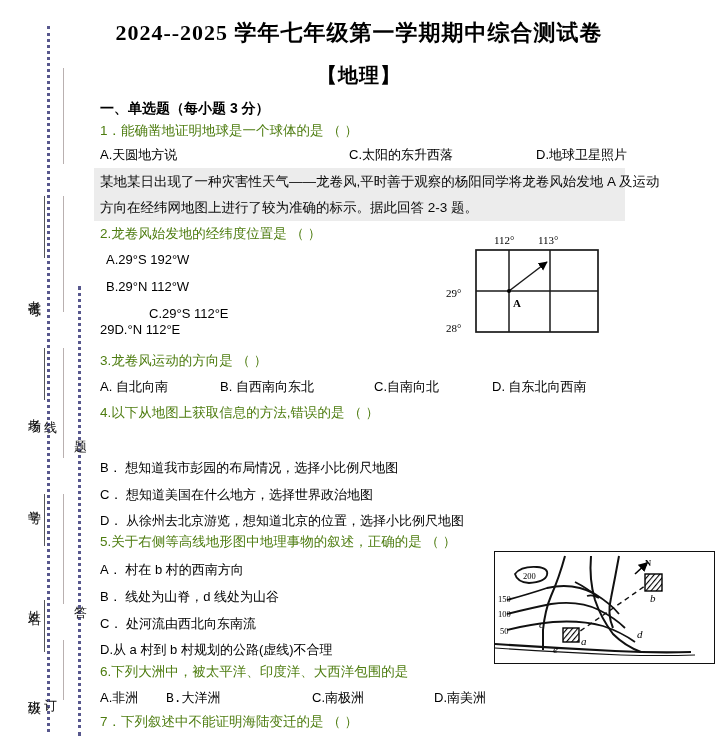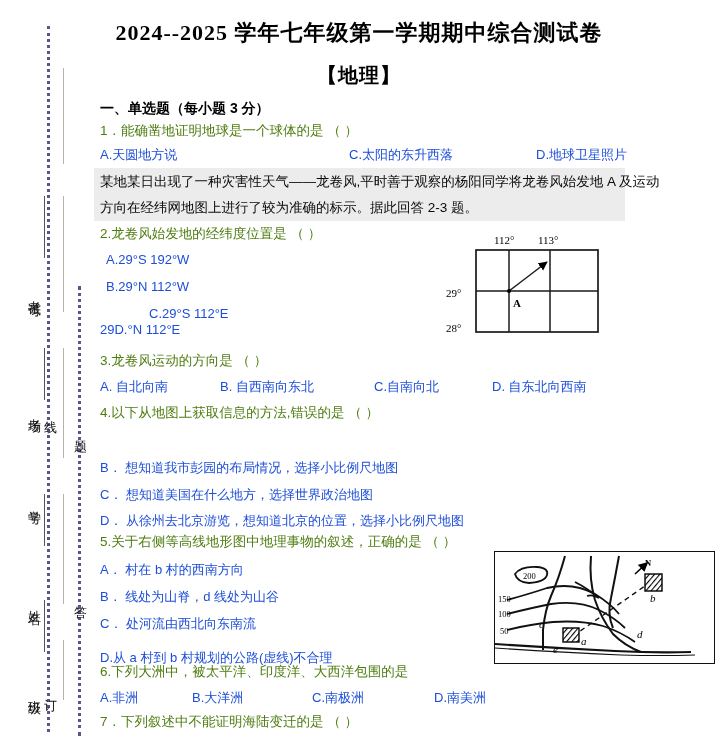--- a/index.html
+++ b/index.html
@@ -88,21 +88,21 @@
     font-size: 13.5px;
     font-family: "Liberation Sans", "DejaVu Sans", sans-serif;
     white-space: nowrap;
     color: #4d7c0f;
   }
   .opt {
     position: absolute;
     font-size: 13px;
     font-family: "Liberation Sans", "DejaVu Sans", sans-serif;
     white-space: nowrap;
-    color: #1d4ed8;
+    color: #000000;
   }
 
   
   #stimulus-box {
     position: absolute;
     left: 0; top: 168px;
     width: 531px; height: 53px;
     background: #ececec;
   }
   .stim-line {
@@ -237,21 +237,21 @@
 
   <div class="qline" style="left:6px; top:404px;">4.以下从地图上获取信息的方法,错误的是 （   ）</div>
   <div class="opt" style="left:6px; top:459px;">B． 想知道我市彭园的布局情况，选择小比例尺地图</div>
   <div class="opt" style="left:6px; top:486px;">C． 想知道美国在什么地方，选择世界政治地图</div>
   <div class="opt" style="left:6px; top:512px;">D． 从徐州去北京游览，想知道北京的位置，选择小比例尺地图</div>
 
   <div class="qline" style="left:6px; top:533px;">5.关于右侧等高线地形图中地理事物的叙述，正确的是 （   ）</div>
   <div class="opt" style="left:6px; top:561px;">A． 村在 b 村的西南方向</div>
   <div class="opt" style="left:6px; top:588px;">B． 线处为山脊，d 线处为山谷</div>
   <div class="opt" style="left:6px; top:615px;">C． 处河流由西北向东南流</div>
-  <div class="opt" style="left:6px; top:641px;margin-top:8px;">D.从 a 村到 b 村规划的公路(虚线)不合理</div>
+  <div class="opt" style="left:6px; top:641px;">D.从 a 村到 b 村规划的公路(虚线)不合理</div>
 
   <div id="fig-contour">
     <svg width="216" height="108" style="position:absolute; left:0; top:0;">
       <defs>
         <marker id="nArrow" markerWidth="7" markerHeight="7" refX="5" refY="3" orient="auto">
           <path d="M0,0 L6,3 L0,6 Z" fill="#000"></path>
         </marker>
         <pattern id="hatch" width="4" height="4" patternUnits="userSpaceOnUse" patternTransform="rotate(40)">
           <rect width="4" height="4" fill="#fff"></rect>
           <line x1="0" y1="0" x2="0" y2="4" stroke="#000" stroke-width="2.2"></line>
@@ -291,18 +291,18 @@
     <div class="plabel" style="left:86px;  top:83px;">a</div>
     <div class="plabel" style="left:155px; top:40px;">b</div>
     <div class="plabel" style="left:44px;  top:66px;">c</div>
     <div class="plabel" style="left:142px; top:76px;">d</div>
     <div class="plabel" style="left:58px;  top:91px;">e</div>
     <div class="clabel" style="left:150px; top:6px; font-weight:bold;">N</div>
   </div>
 
   <div class="qline" style="left:6px; top:663px;">6.下列大洲中，被太平洋、印度洋、大西洋包围的是</div>
   <div class="opt" style="left:6px;   top:689px;">A.非洲</div>
-  <div class="opt" style="left:98px;  top:689px;">B.大洋洲</div>
+  <div class="opt" style="left:72px;  top:689px;font-family:Liberation Mono, monospace;">B.大洋洲</div>
   <div class="opt" style="left:218px; top:689px;">C.南极洲</div>
   <div class="opt" style="left:340px; top:689px;">D.南美洲</div>
 
   <div class="qline" style="left:6px; top:713px;">7．下列叙述中不能证明海陆变迁的是 （   ）</div>
 </div>
 
 </body></html>

